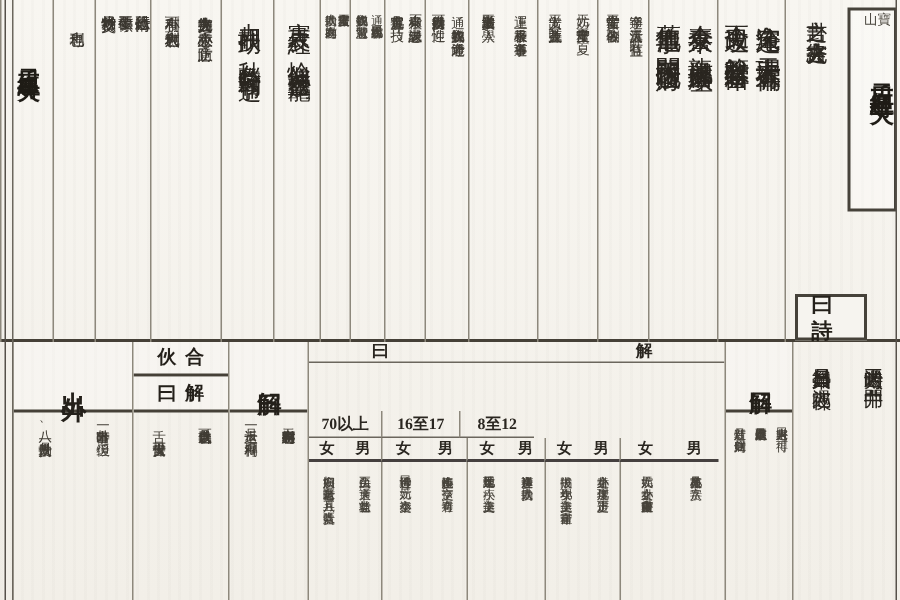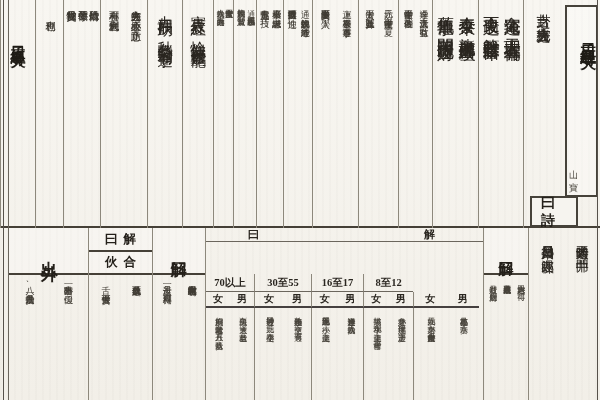--- a/index.html
+++ b/index.html
@@ -30,22 +30,22 @@
   .fs17{font-size:17px;letter-spacing:1px;color:#2a2620;}
   .fs16{font-size:15.5px;letter-spacing:2px;color:#2a2620;}
   .fs14{font-size:14px;color:#2e2a24;}
   .fs10{font-size:10px;line-height:1.05;color:#3a362f;}
   .fs9{font-size:9px;line-height:1.05;color:#403c34;}
   .fs8{font-size:8px;line-height:1.05;color:#46423a;}
   .bold{font-weight:bold;}
   .edge{position:absolute;top:0;height:400px;z-index:4;}
   #edge-l{left:3px;width:4px;border-left:1.5px solid #56514a;border-right:1px solid #6b665d;}
   #edge-r{right:2px;width:0;border-left:1.5px solid #56514a;}
-  .title-box{box-sizing:border-box;margin:2px 1px 0 1px;height:192px;width:33px;
-      border:2px solid #46423a;display:flex;align-items:flex-start;
+  .title-box{box-sizing:border-box;margin:2px 1px 0 1px;height:136px;width:33px;
+      border:2px solid #46423a;display:flex;flex-direction:column;align-items:flex-end;
       background:rgba(255,255,255,.3);}
   .corner{font-size:9px;align-self:flex-end;padding:0 2px;color:#4a463e;}
   #shi-header{position:absolute;left:530px;top:196px;width:48px;height:31px;z-index:3;
       box-sizing:border-box;border:2px solid #46423a;background:#f6f4ef;
       display:flex;align-items:center;justify-content:center;
       font-size:14px;font-weight:bold;letter-spacing:9px;color:#24201a;padding-left:9px;}
   
   #age-table{display:flex;flex-direction:column;}
   .age-span{height:14px;box-sizing:border-box;border-bottom:1px solid #6b665d;
       display:flex;justify-content:space-between;padding:0 48px 0 42px;
@@ -165,22 +165,22 @@
       <div class="hdr" style="height:47px;">
         <span class="vs" style="font-size:17px;letter-spacing:4px;">出外</span>
       </div>
       <div class="bbody fs9">
         <div class="vs">卜出外一事叶吉　但缓</div>
         <div class="vs">八、十一月贵人扶助</div>
       </div>
     </div>
 
     <div class="bcell" style="width:64px;">
+      <div class="hdr" style="height:23px;font-size:12.5px;letter-spacing:6px;padding-left:6px;">伙合</div>
       <div class="hdr" style="height:24px;font-size:12.5px;letter-spacing:6px;padding-left:6px;">曰解</div>
-      <div class="hdr" style="height:23px;font-size:12.5px;letter-spacing:6px;padding-left:6px;">伙合</div>
       <div class="bbody fs9">
         <div class="vs">卜合伙之具可以成功</div>
         <div class="vs">舌　可保平安大吉</div>
       </div>
     </div>
 
     <div class="bcell" style="width:53px;">
       <div class="hdr" style="height:47px;">
         <span class="vs" style="font-size:16px;letter-spacing:3px;">解曰</span>
       </div>
@@ -190,21 +190,20 @@
       </div>
     </div>
 
     <div id="age-table" class="bcell" style="width:278px;">
       <div class="age-span">
         <span>曰</span>
         <span>解</span>
       </div>
       <div class="age-row">
         <div class="age-label first" style="width:48px;">70以上</div>
-        <div class="age-label" style="width:57px;">30至55</div>
         <div class="age-label" style="width:52px;">16至17</div>
         <div class="age-label" style="width:50px;">8至12</div>
       </div>
       <div class="age-row">
         <div class="sex-row first" style="width:48px;">
           <span>女</span>
           <span>男</span>
         </div>
         <div class="sex-row" style="width:57px;">
           <span>女</span>

